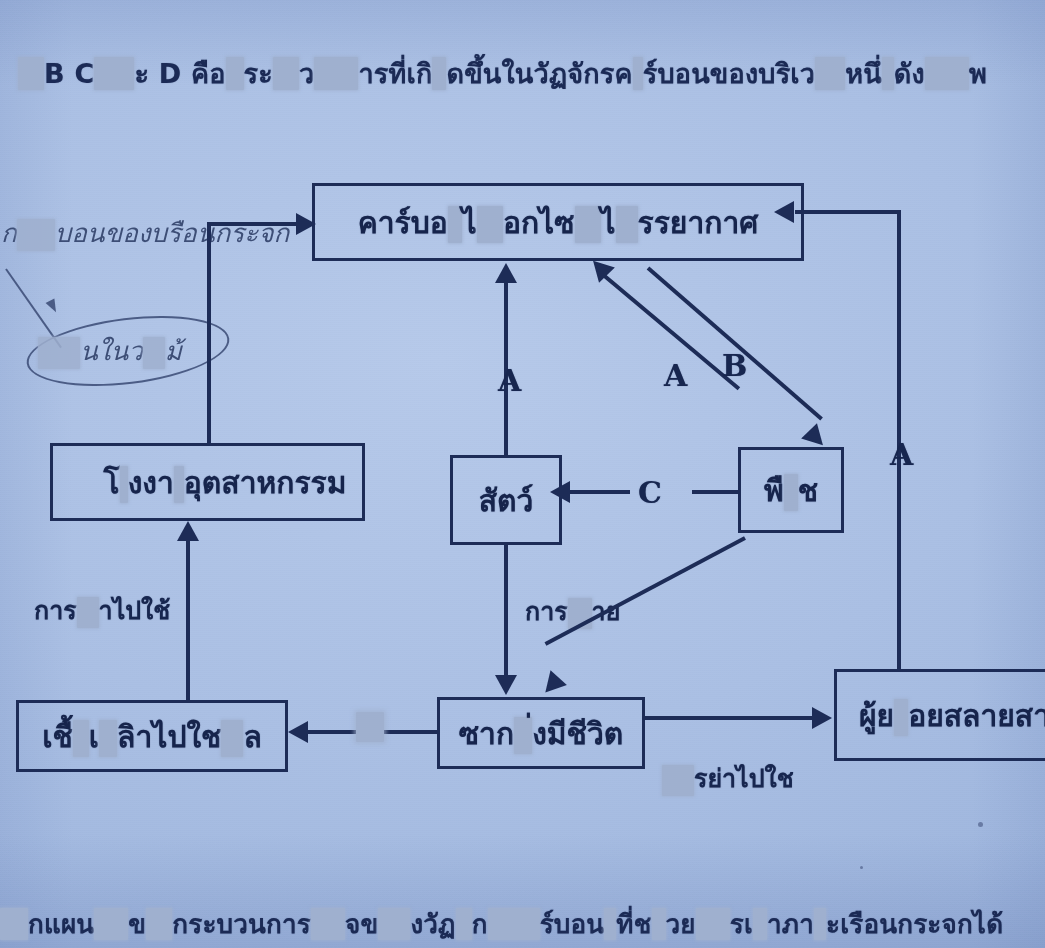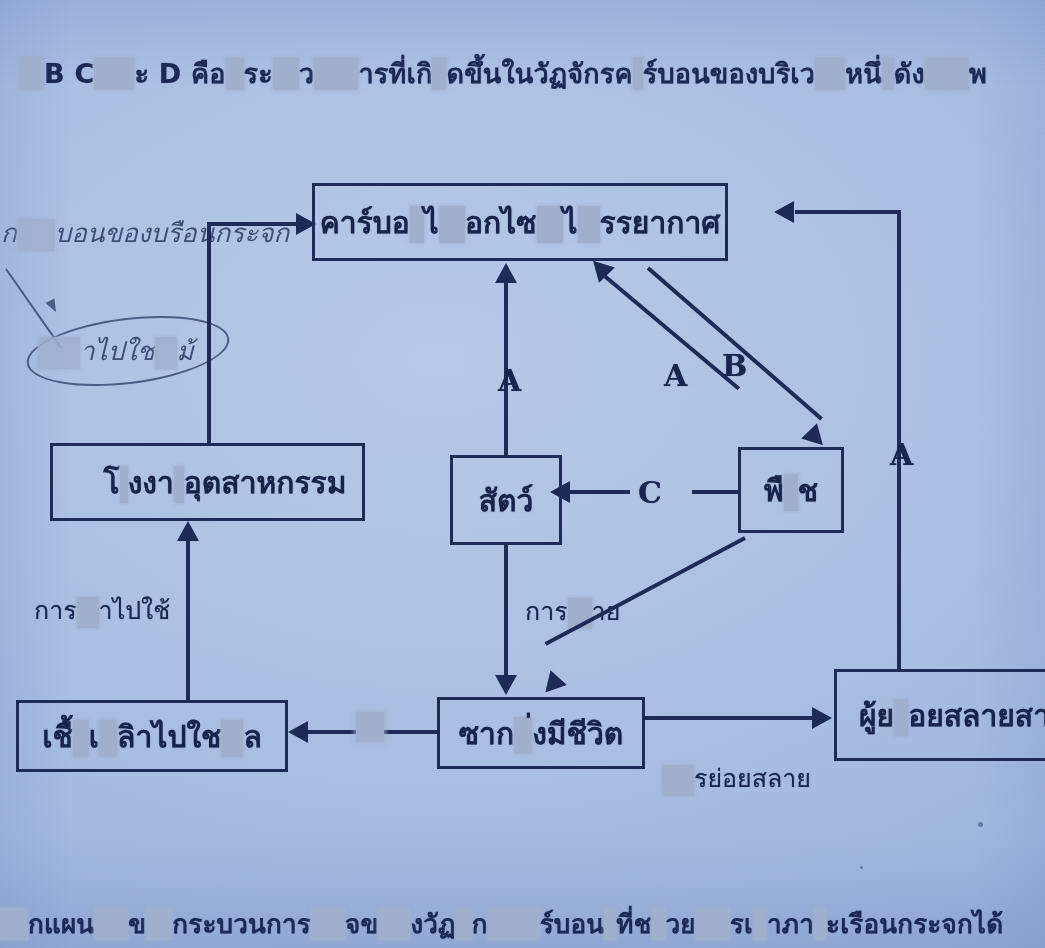--- a/index.html
+++ b/index.html
@@ -79,21 +79,21 @@
   .lnv{width:4px;}
   .diag{position:absolute;transform-origin:0 50%;height:4px;background:#1d2c57;}
   .ah{position:absolute;width:0;height:0;}
   .ah-r{border-top:11px solid transparent;border-bottom:11px solid transparent;border-left:20px solid #1d2c57;}
   .ah-l{border-top:11px solid transparent;border-bottom:11px solid transparent;border-right:20px solid #1d2c57;}
   .ah-u{border-left:11px solid transparent;border-right:11px solid transparent;border-bottom:20px solid #1d2c57;}
   .ah-d{border-left:11px solid transparent;border-right:11px solid transparent;border-top:20px solid #1d2c57;}
 
   
   .elbl{
-    position:absolute;color:#17264f;font-weight:normal;white-space:nowrap;
+    position:absolute;color:#17264f;font-weight:bold;white-space:nowrap;
     text-shadow:0 0 1px rgba(23,38,79,.5);
   }
   .letter{font-family:"DejaVu Serif","Liberation Serif",serif;font-size:30px;font-weight:bold;}
   .thlbl{font-size:25px;}
 
   
   .pen{
     position:absolute;color:#2a3a63;
     font-family:"DejaVu Serif","Liberation Serif",serif;
     font-style:italic;font-size:26px;white-space:nowrap;
@@ -125,23 +125,23 @@
 <div class="noise"></div>
 
 <div class="ink" id="header"><span class="red" style="width: 26px; height: 33px;"></span><span class="pt">B C</span><span class="red" style="width: 40px; height: 33px;"></span><span class="pt">ะ D คือ</span><span class="red" style="width: 18px; height: 33px;"></span><span class="pt">ระ</span><span class="red" style="width: 26px; height: 33px;"></span><span class="pt">ว</span><span class="red" style="width: 44px; height: 33px;"></span><span class="pt">ารที่เกิ</span><span class="red" style="width: 14px; height: 33px;"></span><span class="pt">ดขึ้นในวัฏจักรค</span><span class="red" style="width: 10px; height: 33px;"></span><span class="pt">ร์บอนของบริเว</span><span class="red" style="width: 30px; height: 33px;"></span><span class="pt">หนึ่</span><span class="red" style="width: 12px; height: 33px;"></span><span class="pt">ดัง</span><span class="red" style="width: 44px; height: 33px;"></span><span class="pt">พ</span></div>
 
 <div class="pen" id="hw-greenhouse" style="left:-8px;top:212px;"><span class="pt">เก</span><span class="red" style="width: 38px; height: 32px;"></span><span class="pt">บอนของบรือนกระจก</span></div>
 
 <div id="hw-arrow-line" style="left:6px;top:268px;width:96px;transform:rotate(55deg);"></div>
 <div id="hw-arrow-head" style="left:48px;top:300px;"></div>
 
 <div id="hw-ellipse" style="left:26px;top:318px;width:200px;height:62px;"></div>
-<div class="pen" id="hw-burning" style="left:38px;top:330px;"><span class="red" style="width: 42px; height: 32px;"></span><span class="pt">าไปใช</span><span class="red" style="width: 22px; height: 32px;"></span><span class="pt">ม้</span></div>
-
-<div class="box" id="box-atmosphere" style="left:312px;top:183px;width:416px;height:78px;">
+<div class="pen" id="hw-burning" style="left:38px;top:330px;"><span class="red" style="width: 42px; height: 32px;"></span><span class="pt">นในว</span><span class="red" style="width: 22px; height: 32px;"></span><span class="pt">ม้</span></div>
+
+<div class="box" id="box-atmosphere" style="left:312px;top:183px;width:492px;height:78px;">
   <span class="lbl"><span class="pt">คาร์บอ</span><span class="red" style="width: 14px; height: 37px;"></span><span class="pt">ไ</span><span class="red" style="width: 26px; height: 37px;"></span><span class="pt">อกไซ</span><span class="red" style="width: 26px; height: 37px;"></span><span class="pt">ไ</span><span class="red" style="width: 22px; height: 37px;"></span><span class="pt">รรยากาศ</span></span>
 </div>
 
 <div class="box" id="box-factory" style="left:50px;top:443px;width:315px;height:78px;padding-left:35px;">
   <span class="lbl"><span class="pt">โ</span><span class="red" style="width: 8px; height: 37px;"></span><span class="pt">งงา</span><span class="red" style="width: 10px; height: 37px;"></span><span class="pt">อุตสาหกรรม</span></span>
 </div>
 
 <div class="box" id="box-animals" style="left:450px;top:455px;width:112px;height:90px;">
   <span class="lbl"><span class="pt">สัตว์</span></span>
 </div>
@@ -193,21 +193,21 @@
 
 <div class="ln lnv" style="left:504px;top:545px;height:132px;"></div>
 <div class="ah ah-d" style="left:495px;top:675px;"></div>
 <div class="elbl thlbl" style="left:525px;top:591px;"><span class="pt">การ</span><span class="red" style="width: 24px; height: 31px;"></span><span class="pt">าย</span></div>
 
 <div class="diag" style="left:745px;top:536px;width:226px;transform:rotate(152deg);"></div>
 <div class="ah ah-d" style="left:541px;top:675px;transform:rotate(42deg);"></div>
 
 <div class="ln lnh" style="left:645px;top:716px;width:168px;"></div>
 <div class="ah ah-r" style="left:812px;top:707px;"></div>
-<div class="elbl thlbl" style="left:662px;top:758px;"><span class="red" style="width: 32px; height: 31px;"></span><span class="pt">รย่อยสลาย</span></div>
+<div class="elbl thlbl" style="left:662px;top:758px;"><span class="red" style="width: 32px; height: 31px;"></span><span class="pt">รย่าไปใช</span></div>
 
 <div class="ln lnv" style="left:897px;top:287px;height:385px;"></div>
 <div class="ln lnh" style="left:795px;top:210px;width:106px;"></div>
 <div class="ln lnv" style="left:897px;top:210px;height:80px;"></div>
 <div class="ah ah-l" style="left:774px;top:201px;"></div>
 <div class="elbl letter" style="left:890px;top:437px;">A</div>
 
 <div class="ink" id="caption"><span class="red" style="width: 28px; height: 32px;"></span><span class="pt">กแผน</span><span class="red" style="width: 34px; height: 32px;"></span><span class="pt">ข</span><span class="red" style="width: 26px; height: 32px;"></span><span class="pt">กระบวนการ</span><span class="red" style="width: 34px; height: 32px;"></span><span class="pt">จข</span><span class="red" style="width: 32px; height: 32px;"></span><span class="pt">งวัฏ</span><span class="red" style="width: 16px; height: 32px;"></span><span class="pt">ก</span><span class="red" style="width: 52px; height: 32px;"></span><span class="pt">ร์บอน</span><span class="red" style="width: 12px; height: 32px;"></span><span class="pt">ที่ช</span><span class="red" style="width: 14px; height: 32px;"></span><span class="pt">วย</span><span class="red" style="width: 34px; height: 32px;"></span><span class="pt">รเ</span><span class="red" style="width: 14px; height: 32px;"></span><span class="pt">าภา</span><span class="red" style="width: 12px; height: 32px;"></span><span class="pt">ะเรือนกระจกได้</span></div>
 
 <div class="speck" style="left:978px;top:822px;width:5px;height:5px;"></div>

